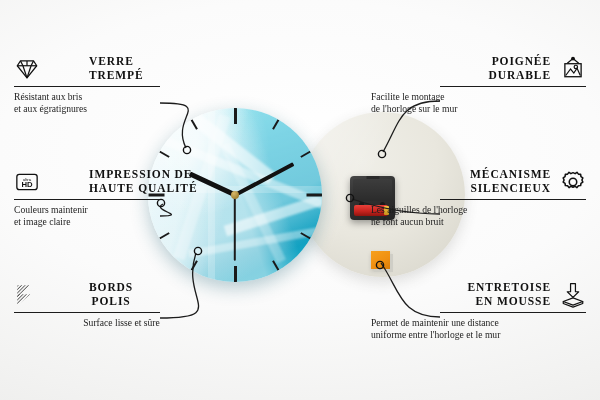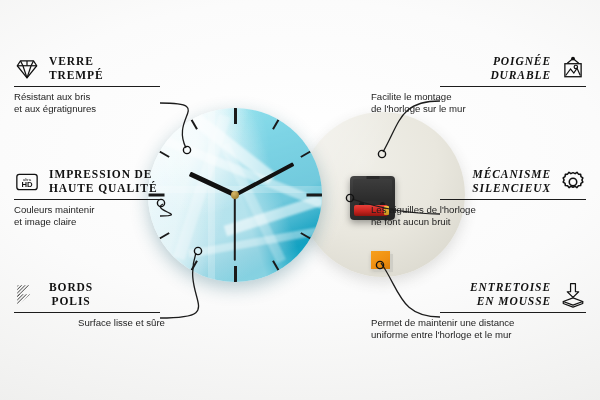--- a/index.html
+++ b/index.html
@@ -104,32 +104,32 @@
     border-radius:50%; background:radial-gradient(circle at 35% 30%,#d8b96a,#8a6d1e);
   }
 
   
   .lines{ position:absolute; left:0; top:0; width:600px; height:400px; pointer-events:none; }
 
   
   .feat{ position:absolute; width:215px; }
   .feat .row{ display:flex; align-items:center; gap:9px; }
   .feat.left .row{ justify-content:flex-start; }
-  .feat.right .row{ justify-content:flex-end;font-style:italic; }
+  .feat.right .row{ justify-content:flex-end; }
   .feat .title{
     font-family:"Liberation Serif", serif;
     font-weight:700; font-size:11.5px; line-height:13.5px;
-    letter-spacing:.9px; color:#111; text-transform:uppercase;
+    letter-spacing:.9px; color:#111; text-transform:uppercase;margin-left:40px;
   }
   .feat.right .title{ text-align:right; }
   .feat .rule{
     height:1.4px; background:#1c1c1c; margin:4px 0 4px 0;
   }
   .feat .desc{
-    font-family:Liberation Sans, sans-serif;
+    font-family:Liberation Serif, serif;
     font-size:9.6px; line-height:11.4px; color:#1d1d1d;
   }
   .feat.right .desc{ }
   .icon{ width:26px; height:26px; flex:0 0 26px; display:block; }
   .icon svg{ display:block; width:26px; height:26px; }
 
   .f-left-1 { left:14px;  top:55px;  }
   .f-left-2 { left:14px;  top:168px; }
   .f-left-3 { left:14px;  top:281px;text-align:center; }
   .f-right-1{ left:371px; top:55px;  }

